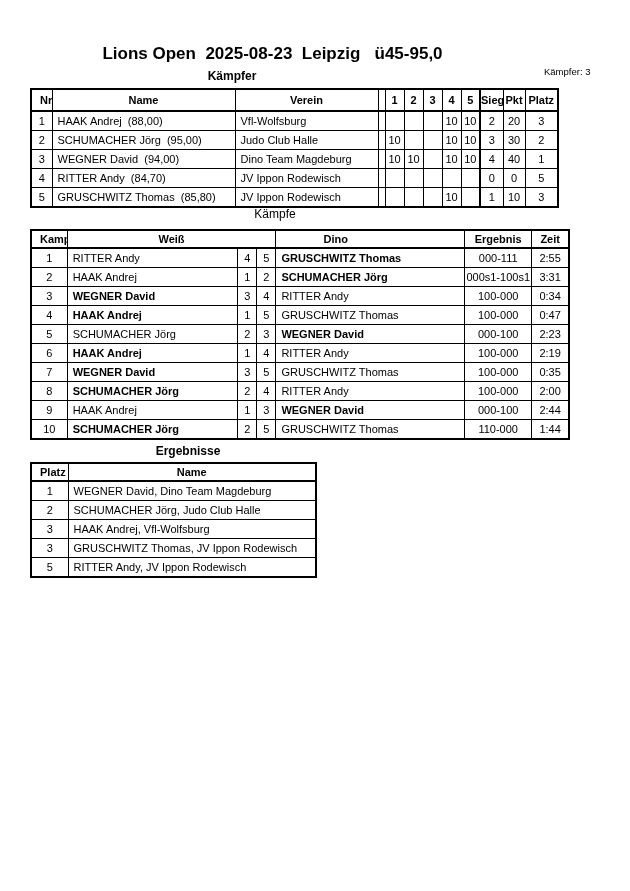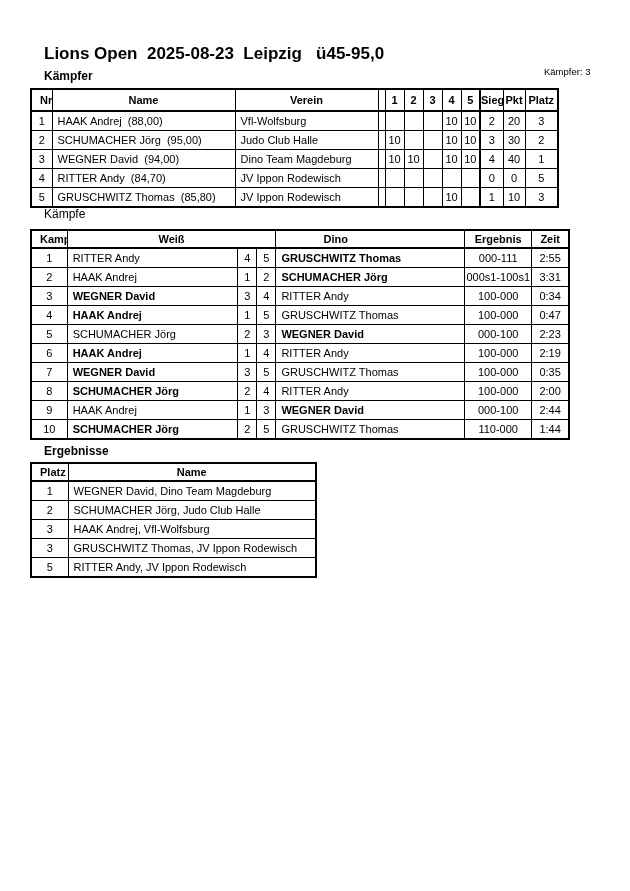--- a/index.html
+++ b/index.html
@@ -2,21 +2,21 @@
 <html><head>
 <meta charset="utf-8">
 <style>
   html,body { margin:0; padding:0; }
   body {
     width:630px; height:891px; background:#ffffff; position:relative;
     font-family:"Liberation Sans","DejaVu Sans",sans-serif; color:#000;
     overflow:hidden;
   }
   .abs { position:absolute; }
-  .center-box { text-align:left;padding-left:44px; }
+  .center-box { text-align:center; }
   #page-title { top:44px; left:0; width:545px; font-size:17px; font-weight:bold; white-space:pre; }
   #fighter-count { top:66px; left:544px; font-size:9.5px; }
   #sub-kaempfer { top:69px; left:0; width:464px; font-size:12px; font-weight:bold; }
   #sub-kaempfe { top:207px; left:0; width:550px; font-size:12px; font-weight:normal; }
   #sub-ergebnisse { top:444px; left:0; width:376px; font-size:12px; font-weight:bold; }
   #tbl-kaempfer { top:88px; left:30px; }
   #tbl-kaempfe  { top:229px; left:30px; }
   #tbl-ergebnisse { top:462px; left:30px; }
 
   table { border-collapse:collapse; table-layout:fixed; border:2px solid #000; }

